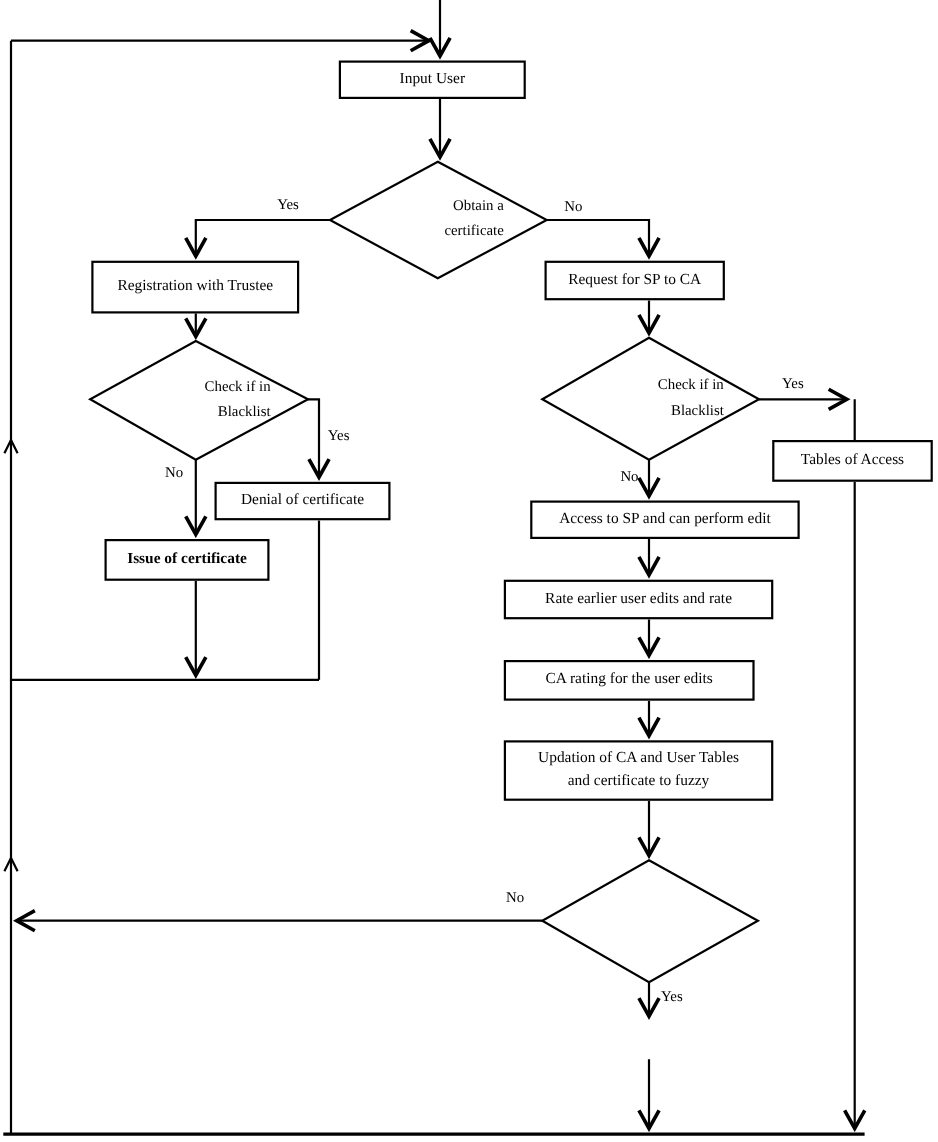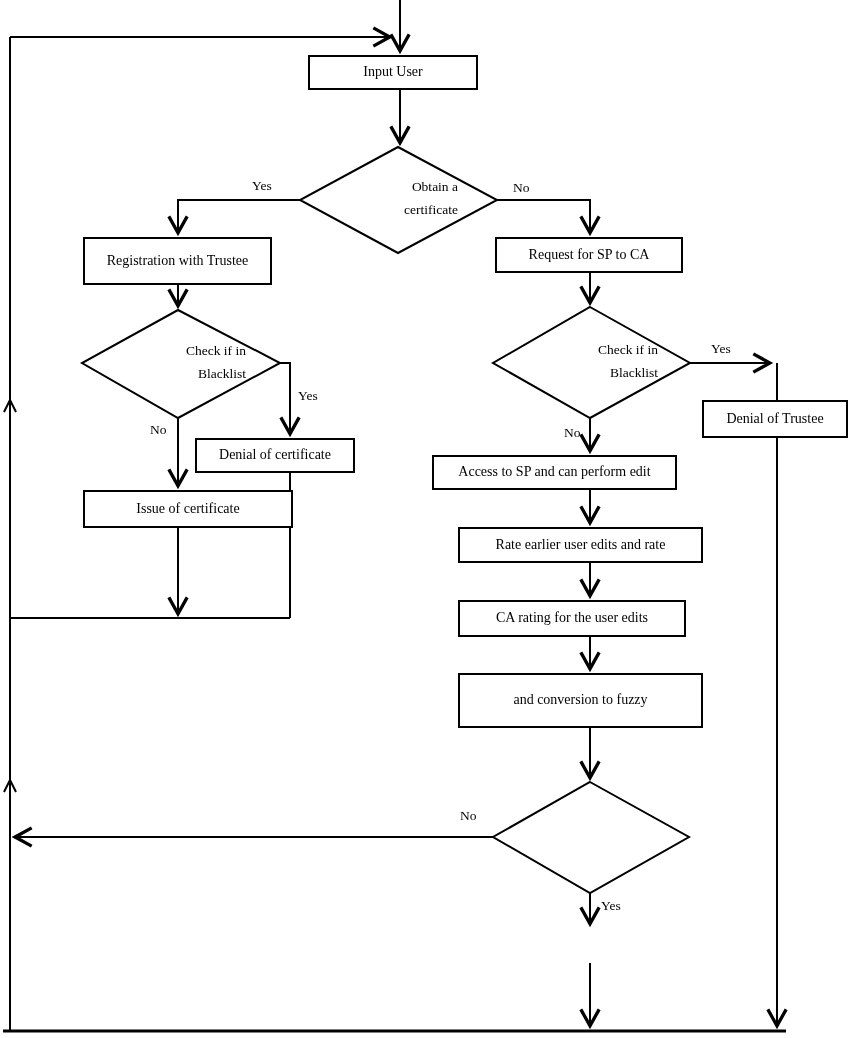--- a/index.html
+++ b/index.html
@@ -102,36 +102,37 @@
       <polygon points="178,310 280,363 178,418 82,363" fill="#ffffff"></polygon>
       <polygon points="590,307 690,363 590,418 493,363" fill="#ffffff"></polygon>
       <polygon points="590,782 689,837 590,893 493,837" fill="#ffffff"></polygon>
     </g>
   </svg>
 
   <div class="box" style="left:308px;top:55px;width:170px;height:35px;font-family:Liberation Serif, serif;">Input User</div>
 
   <div class="box" style="left:83px;top:237px;width:189px;height:48px;">Registration with Trustee</div>
 
-  <div class="box" style="left:495px;top:237px;width:188px;height:36px;">Request for SP to CA</div>
+  <div class="box" style="left:495px;top:237px;width:164px;height:36px;">Request for SP to CA</div>
 
   <div class="box" style="left:195px;top:438px;width:160px;height:35px;">Denial of certificate</div>
 
-  <div class="box" style="left:83px;top:490px;width:210px;height:38px;">Issue of certificate</div>
+  <div class="box" style="left:95px;top:490px;width:150px;height:38px;font-weight:bold;">Issue of certificate</div>
 
-  <div class="box" style="left:702px;top:400px;width:146px;height:38px;">Denial of Trustee</div>
+  <div class="box" style="left:702px;top:400px;width:146px;height:38px;">Tables of Access</div>
 
-  <div class="box" style="left:432px;top:455px;width:245px;height:35px;">Access to SP and can perform edit</div>
+  <div class="box" style="left:482px;top:455px;width:245px;height:35px;">Access to SP and can perform edit</div>
 
   <div class="box" style="left:458px;top:527px;width:245px;height:36px;">Rate earlier user edits and rate</div>
 
   <div class="box" style="left:458px;top:600px;width:228px;height:37px;">CA rating for the user edits</div>
 
   <div class="box two-line" style="left:458px;top:673px;width:245px;height:55px;">
-    <span>and conversion to fuzzy</span>
+    <span>Updation of CA and User Tables</span>
+    <span>and certificate to fuzzy</span>
   </div>
 
 
   <div class="dtext" style="left:338px;top:174px;width:120px;height:50px;">
     <span>Obtain a</span>
     <span>certificate</span>
   </div>
 
   <div class="dtext" style="left:111px;top:338px;width:135px;height:50px;">
     <span>Check if in</span>

